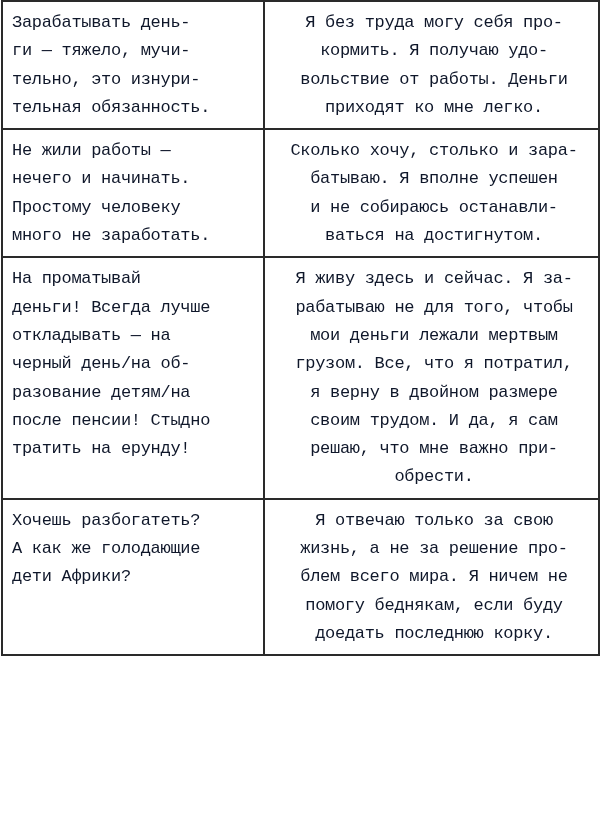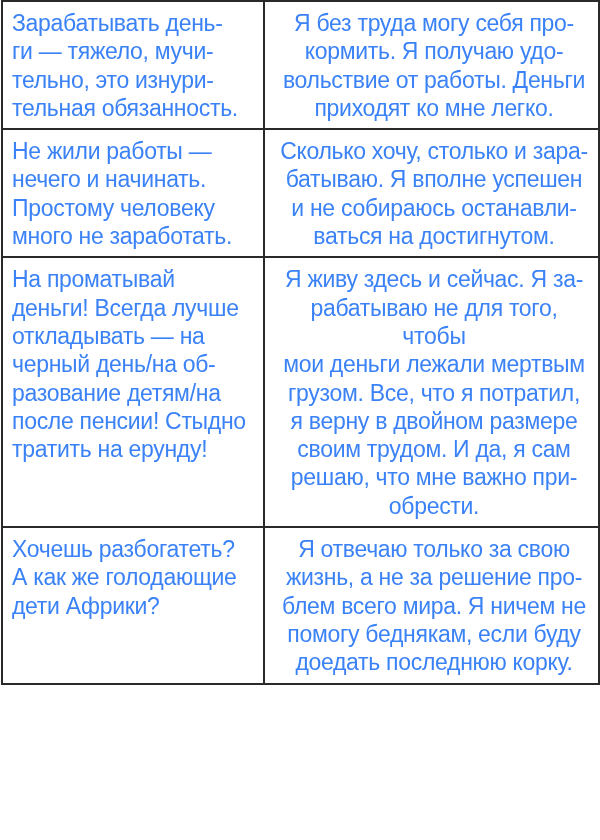--- a/index.html
+++ b/index.html
@@ -38,26 +38,27 @@
     text-align: center;
     font-weight: bold;
     font-size: 17px;
     letter-spacing: 1.2px;
     line-height: 27px;
     color: #1a1a1a;
   }
   .hdr-inner { padding-top: 2px; }
 
   .cell {
-    font-size: 23px;
+    font-size: 17px;
     line-height: 28.3px;
     padding: 7px 6px 6px 9px !important;
     white-space: pre-line;
-    color: #3b82f6;
+    color: #0f172a;
     letter-spacing: -0.3px;
+    font-family: Liberation Mono, monospace;
   }
   .cell-b { padding-left: 11px !important; text-align: center; }
 
   .r1 td { height: 108px; }
   .r2 td { height: 107px; }
   .r3 td { height: 133px; }
   .r4 td { height: 215px; }
   .r5 td { height: 129px; }
 </style>
 </head>

